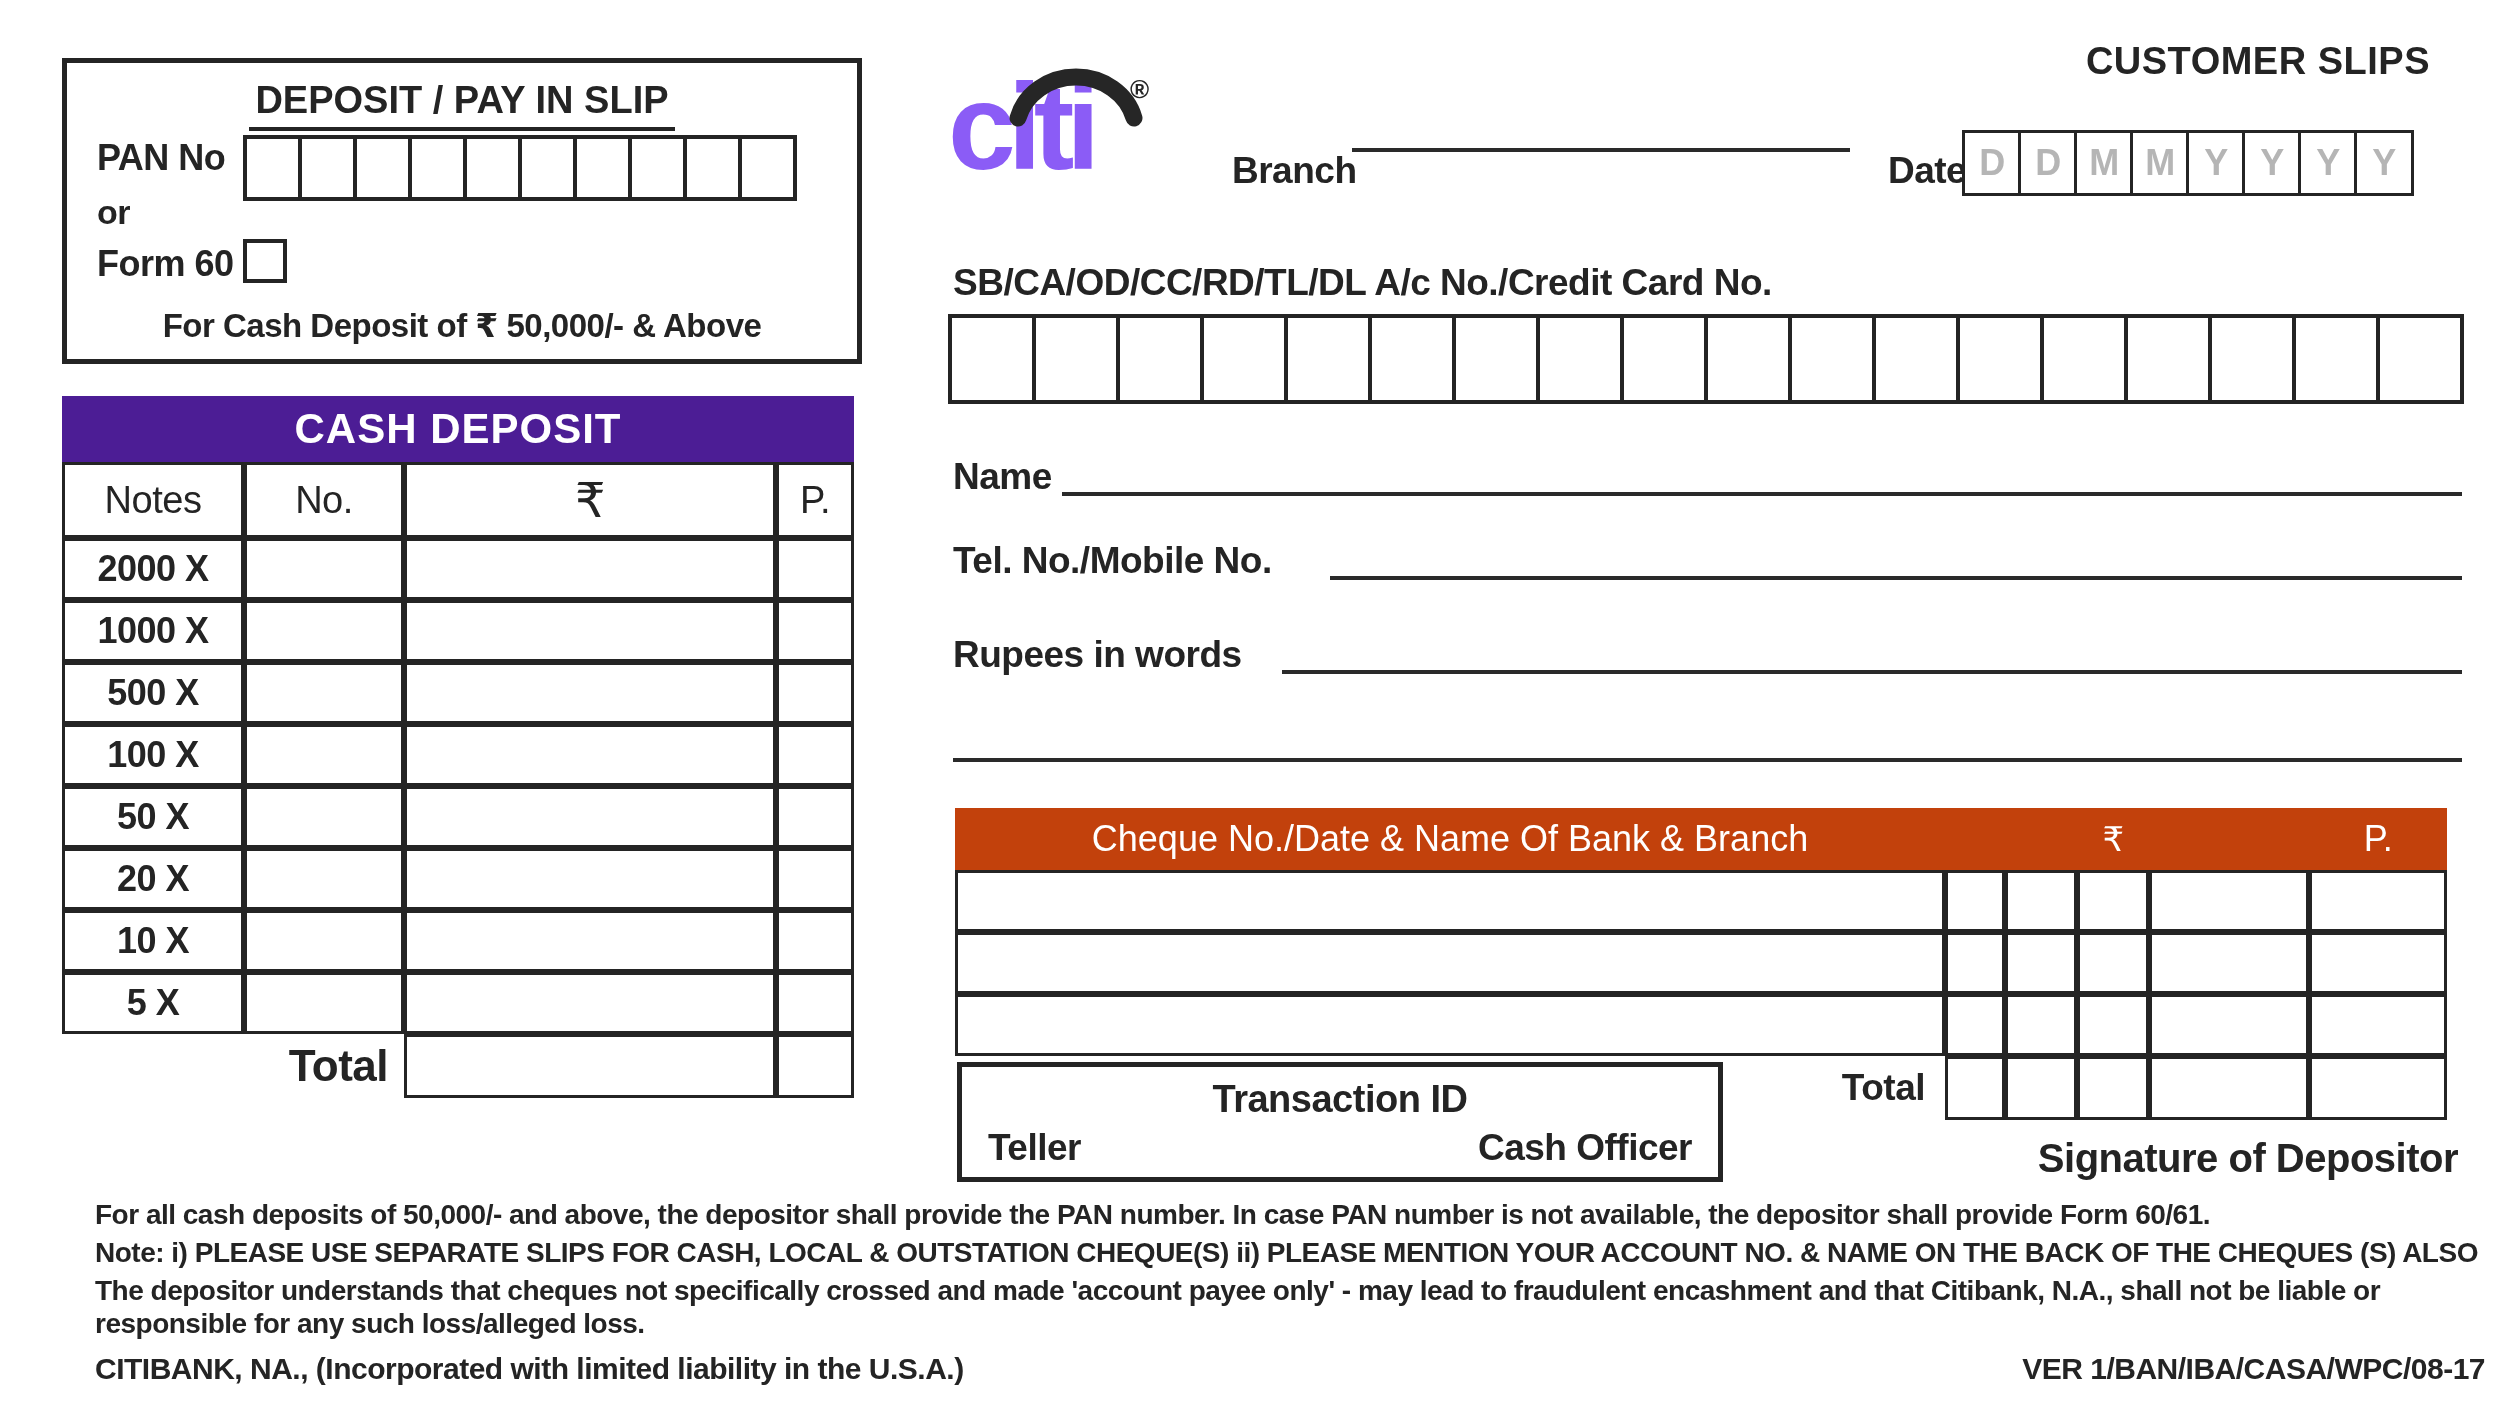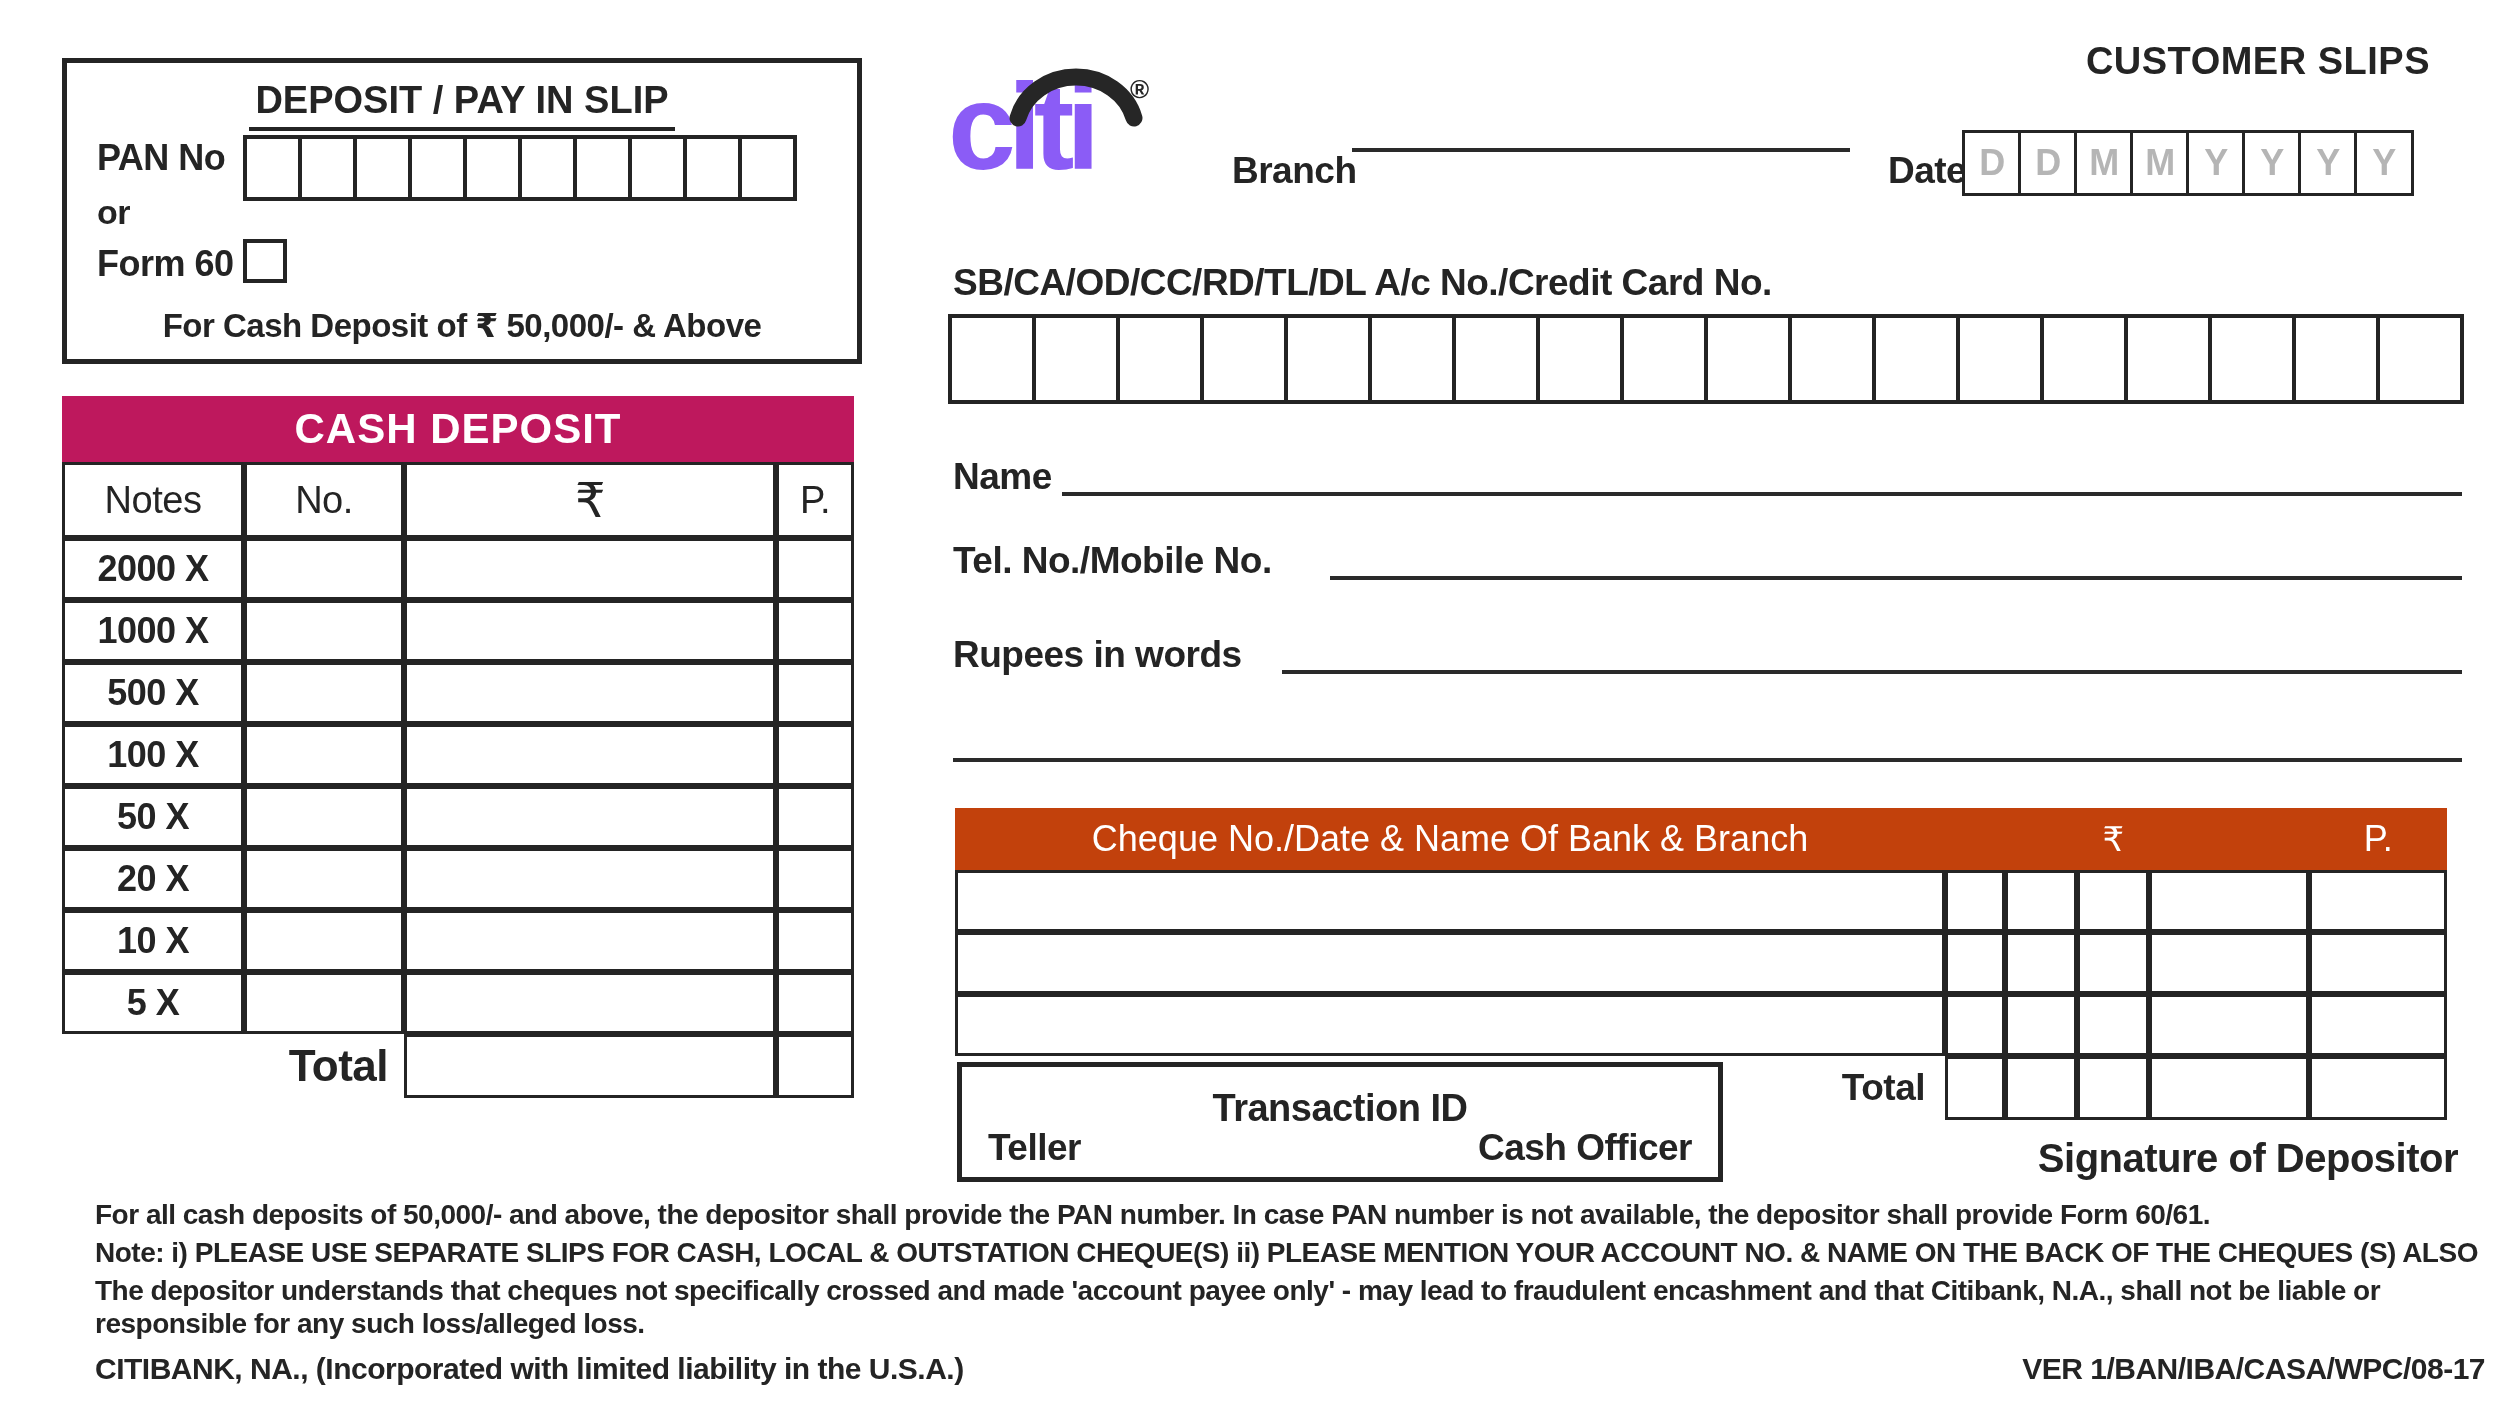--- a/index.html
+++ b/index.html
@@ -22,21 +22,21 @@
   .form60-label{position:absolute; left:30px; top:180px; font-size:36px; font-weight:700; }
   .pan-cells  { position:absolute; left:176px; top:72px; display:flex; }
   .cellbox { border:4px solid #242424; background:#fff; }
   .pan-cell { width:59px; height:66px; margin-right:-4px; }
   .form60-check { position:absolute; left:176px; top:176px; width:44px; height:44px; border:4px solid #242424; }
   .pan-note { position:absolute; bottom:14px; left:0; width:100%; text-align:center;
               font-size:33px; font-weight:700; }
 
   
   .cash-table { left:62px; top:396px; width:792px; }
-  .ct-bar { width:792px; height:66px; background:#be185d; color:#ffffff; display:flex;
+  .ct-bar { width:792px; height:66px; background:#4c1d95; color:#ffffff; display:flex;
             align-items:center; justify-content:center; font-size:42px; font-weight:700;
             letter-spacing:1px; }
   .ct-row { display:flex; }
   .ct-cell { border:3px solid #242424; background:#fff; display:flex; align-items:center;
              justify-content:center; }
   .ct-c0 { width:182px; } .ct-c1 { width:160px; } .ct-c2 { width:372px; } .ct-c3 { width:78px; }
   .ct-head .ct-cell { height:76px; font-size:38px; font-weight:400; }
   .ct-head .ct-c2 { font-size:48px; }
   .ct-rows .ct-row .ct-cell { height:62px; }
   .ct-rows .ct-label { font-size:36px; font-weight:700; }
@@ -96,21 +96,21 @@
   .cq-desc { width:990px; } .cq-n1 { width:60px; } .cq-n2 { width:72px; } .cq-n3 { width:72px; }
   .cq-wide { width:160px; } .cq-p { width:138px; }
   .cq-total { display:flex; }
   .cq-total-spacer { width:762px; height:64px; }
   .cq-total-label { width:228px; height:64px; display:flex; align-items:center; justify-content:flex-end;
                     padding-right:20px; font-size:37px; font-weight:700; }
   .cq-total .cq-cell { height:64px; }
 
   
   .txn-box { left:957px; top:1062px; width:766px; height:120px; border:5px solid #242424; }
-  .txn-title { position:absolute; top:20px; left:0; width:100%; text-align:center;
+  .txn-title { position:absolute; top:11px; left:0; width:100%; text-align:center;
                font-size:38px; font-weight:700; }
   .txn-teller { position:absolute; left:26px; bottom:8px; font-size:37px; font-weight:700; }
   .txn-officer { position:absolute; right:26px; bottom:8px; font-size:37px; font-weight:700; }
   .signature { right:42px; top:1136px; font-size:40px; font-weight:700; }
 </style>
 </head>
 <body>
 
 <div id="sheet">
 

